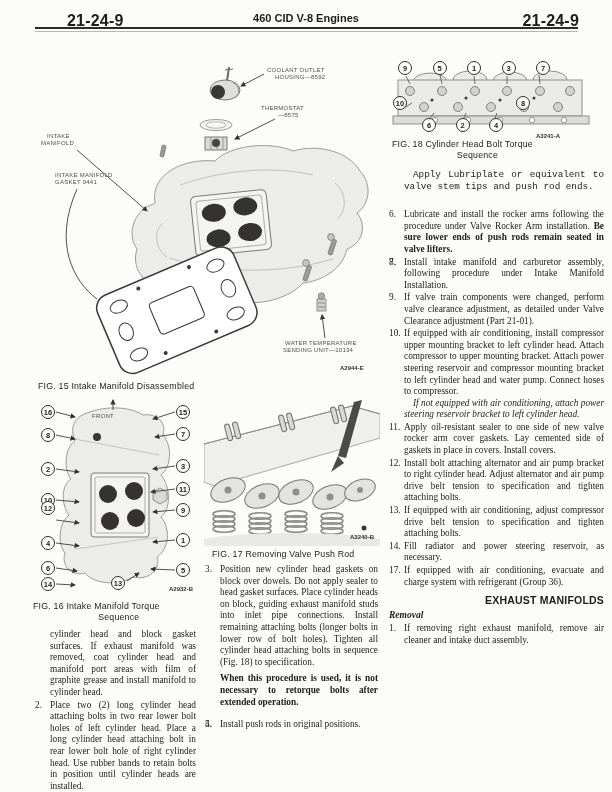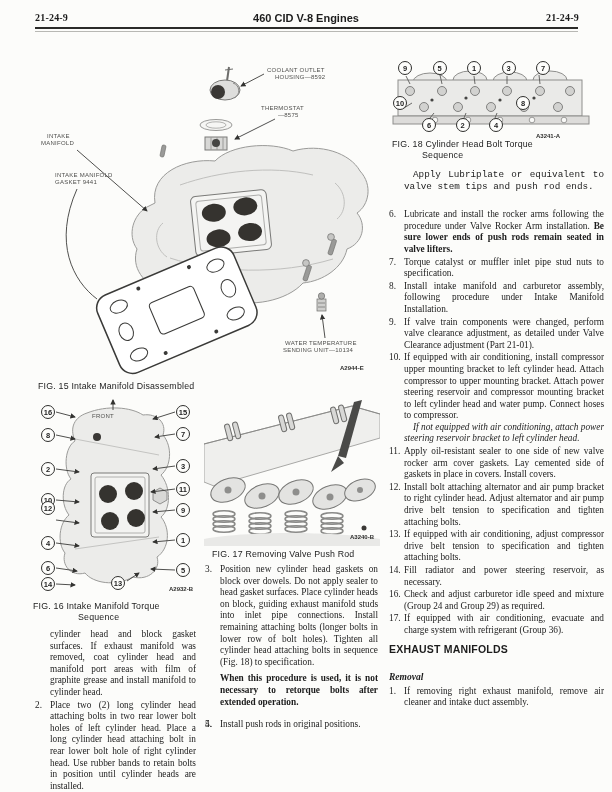--- a/index.html
+++ b/index.html
@@ -1,49 +1,49 @@
 <!DOCTYPE html>
 <html><head>
 <meta charset="utf-8">
 <style>
   html,body{margin:0;padding:0;background:#9a9a9a;}
   .page{position:relative;width:612px;height:792px;margin:0 auto;background:#fcfcfa;
         font-family:"Liberation Serif",serif;color:#1c1c1c;overflow:hidden;}
   
-  .hdr{position:absolute;top:12px;font-family:Liberation Serif, serif;
-       font-weight:bold;font-size:10px;letter-spacing:.2px;}
+  .hdr{position:absolute;top:12px;font-family:Liberation Sans, sans-serif;
+       font-weight:bold;font-size:16px;letter-spacing:.2px;margin-left:32px;}
   .hdr-left{left:35px;}
   .hdr-right{right:33px;}
   .hdr-title{position:absolute;top:12px;left:0;right:0;text-align:center;
        font-family:Liberation Sans, sans-serif;font-weight:600;font-size:11px;}
   .hdr-rule{position:absolute;left:35px;width:543px;top:27px;height:2px;background:#2b2b29;}
   .hdr-rule2{position:absolute;left:35px;width:543px;top:31px;height:1px;background:#b8b8b4;}
   
   .fig{position:absolute;}
   .figcap{position:absolute;font-family:"Liberation Sans",sans-serif;font-size:8.8px;
-          line-height:11px;color:#222;letter-spacing:.2px;white-space:nowrap;}
+          line-height:11px;color:#222;letter-spacing:.2px;white-space:nowrap;text-align:center;}
   .figcap .l2{display:block;}
   .lbl{font-family:"Liberation Sans",sans-serif;font-size:6px;fill:#4f4f4d;letter-spacing:.25px;}
   .lblcode{font-family:"Liberation Sans",sans-serif;font-size:6px;font-weight:bold;fill:#2e2e2c;}
   .ldr{stroke:#3c3c3a;stroke-width:.9;fill:none;}
   .co{width:14px;height:14px;border:1.3px solid #2f2f2d;border-radius:50%;background:#fdfdfb;
       font-family:"Liberation Sans",sans-serif;font-size:7.5px;font-weight:bold;color:#222;
       display:flex;align-items:center;justify-content:center;box-sizing:border-box;}
   .co-abs{position:absolute;}
   .co-row{position:absolute;display:flex;justify-content:space-between;}
   
   .col{position:absolute;text-align:justify;font-size:9.3px;line-height:11.6px;overflow:hidden;}
   .intro{padding-left:15px;text-indent:9px;margin-bottom:17px;font-family:Liberation Mono, monospace;}
   .step{position:relative;padding-left:15px;margin-bottom:1px;}
   .step-num{position:absolute;left:0;top:0;width:14px;}
   .step-bold{font-weight:bold;}
   .step-text2{display:block;text-indent:9px;font-style:italic;}
   .step-note{display:block;font-weight:bold;margin:5px 0 11px;}
   .sec-head{font-family:"Liberation Sans",sans-serif;font-weight:bold;font-size:10.5px;
-            letter-spacing:.2px;margin:7px 0 17px;text-align:left;}
+            letter-spacing:.2px;margin:7px 0 3px;text-align:right;}
   .sub-head{font-weight:bold;font-style:italic;font-size:9.5px;margin:0 0 2px;text-align:left;}
 </style>
 </head>
 <body>
 
 <div class="page">
 
   <div class="hdr hdr-left">21-24-9</div>
   <div class="hdr-title">460 CID V-8 Engines</div>
   <div class="hdr hdr-right">21-24-9</div>
@@ -398,21 +398,20 @@
 
     <div class="step">
         <span class="step-num">6.</span>
         <span class="step-text">Lubricate and install the rocker arms following the procedure under Valve Rocker Arm installation.</span>
         <span class="step-bold">Be sure lower ends of push rods remain seated in valve lifters.</span>
         
         
       </div>
         <div class="step">
         <span class="step-num">7.</span>
-        <span class="step-text">Torque catalyst or muffler inlet pipe stud nuts to specification.</span>
         
         
         
       </div>
         <div class="step">
         <span class="step-num">8.</span>
         <span class="step-text">Install intake manifold and carburetor assembly, following procedure under Intake Manifold Installation.</span>
         
         
         
@@ -448,27 +447,20 @@
         <div class="step">
         <span class="step-num">13.</span>
         <span class="step-text">If equipped with air conditioning, adjust compressor drive belt tension to specification and tighten attaching bolts.</span>
         
         
         
       </div>
         <div class="step">
         <span class="step-num">14.</span>
         <span class="step-text">Fill radiator and power steering reservoir, as necessary.</span>
-        
-        
-        
-      </div>
-        <div class="step">
-        <span class="step-num">16.</span>
-        <span class="step-text">Check and adjust carburetor idle speed and mixture (Group 24 and Group 29) as required.</span>
         
         
         
       </div>
         <div class="step">
         <span class="step-num">17.</span>
         <span class="step-text">If equipped with air conditioning, evacuate and charge system with refrigerant (Group 36).</span>
         
         
         

